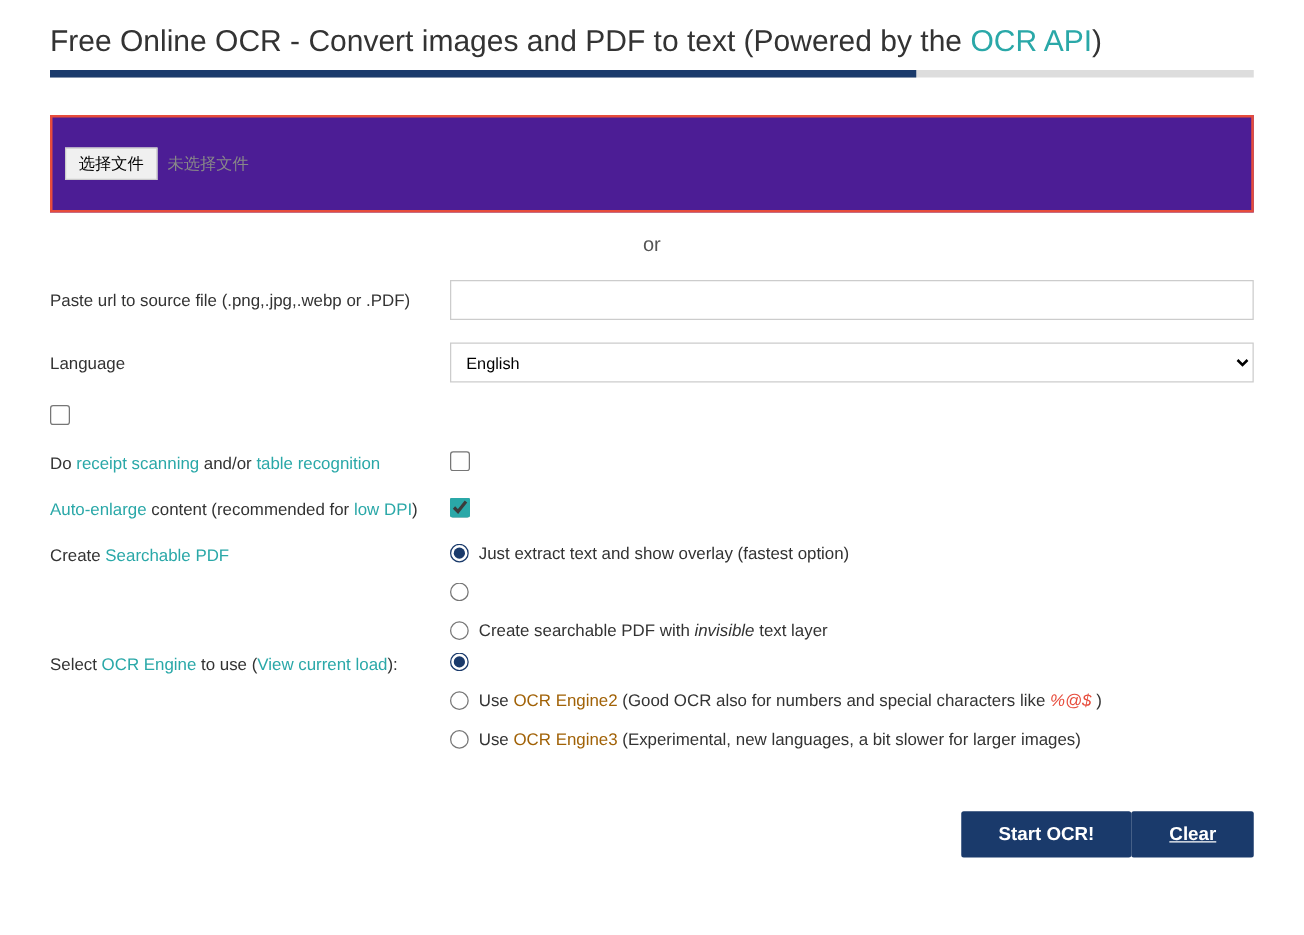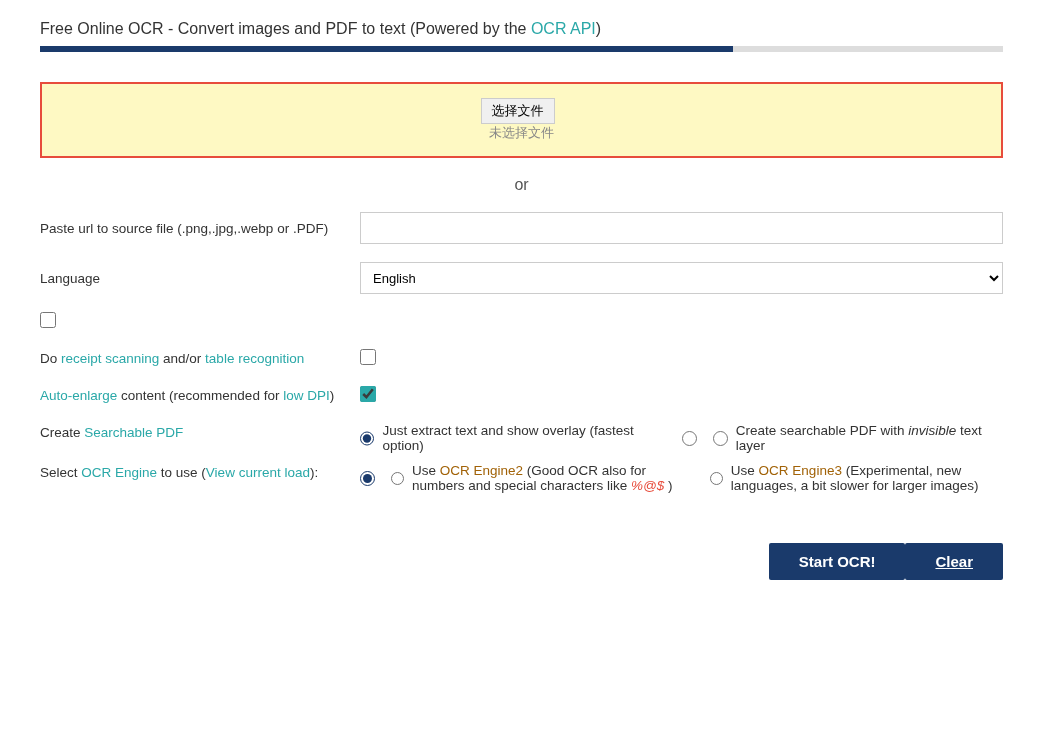--- a/index.html
+++ b/index.html
@@ -10,21 +10,21 @@
     body {
       font-family: Arial, sans-serif;
       font-size: 14px;
       color: #333;
       background: #fff;
       padding: 20px 40px;
       width: 1043px;
       min-height: 748px;
     }
     .header-title {
-      font-size: 16px;
+      font-size: 24px;
       color: #333;
       margin-bottom: 8px;
       font-weight: normal;
     }
     .header-title .ocr-api-link {
       color: #2aa8a8;
       text-decoration: none;
     }
     .progress-bar-container {
       width: 100%;
@@ -51,26 +51,25 @@
     }
     .form-label .link {
       color: #2aa8a8;
       text-decoration: none;
     }
     .form-control-area {
       flex: 1;
     }
     .file-upload-box {
       border: 2px solid #e74c3c;
-      padding: 14px 10px;
+      padding: 24px 10px;
       display: flex;
       align-items: center;
-      background: #fef9c3;
+      background: #4c1d95;
       width: 100%;
-      flex-direction: column;
     }
     .file-upload-btn {
       background: #f0f0f0;
       border: 1px solid #ccc;
       padding: 3px 10px;
       font-size: 13px;
       cursor: pointer;
       margin-right: 8px;
       white-space: nowrap;
     }
@@ -102,21 +101,21 @@
       background: #fff;
     }
     .checkbox-input {
       width: 16px;
       height: 16px;
       cursor: pointer;
       accent-color: #2aa8a8;
     }
     .radio-group {
       display: flex;
-      flex-direction: row;
+      flex-direction: column;
       gap: 16px;
     }
     .radio-item {
       display: flex;
       align-items: center;
       gap: 8px;
       font-size: 13.5px;
     }
     .radio-item input[type="radio"] {
       width: 15px;

